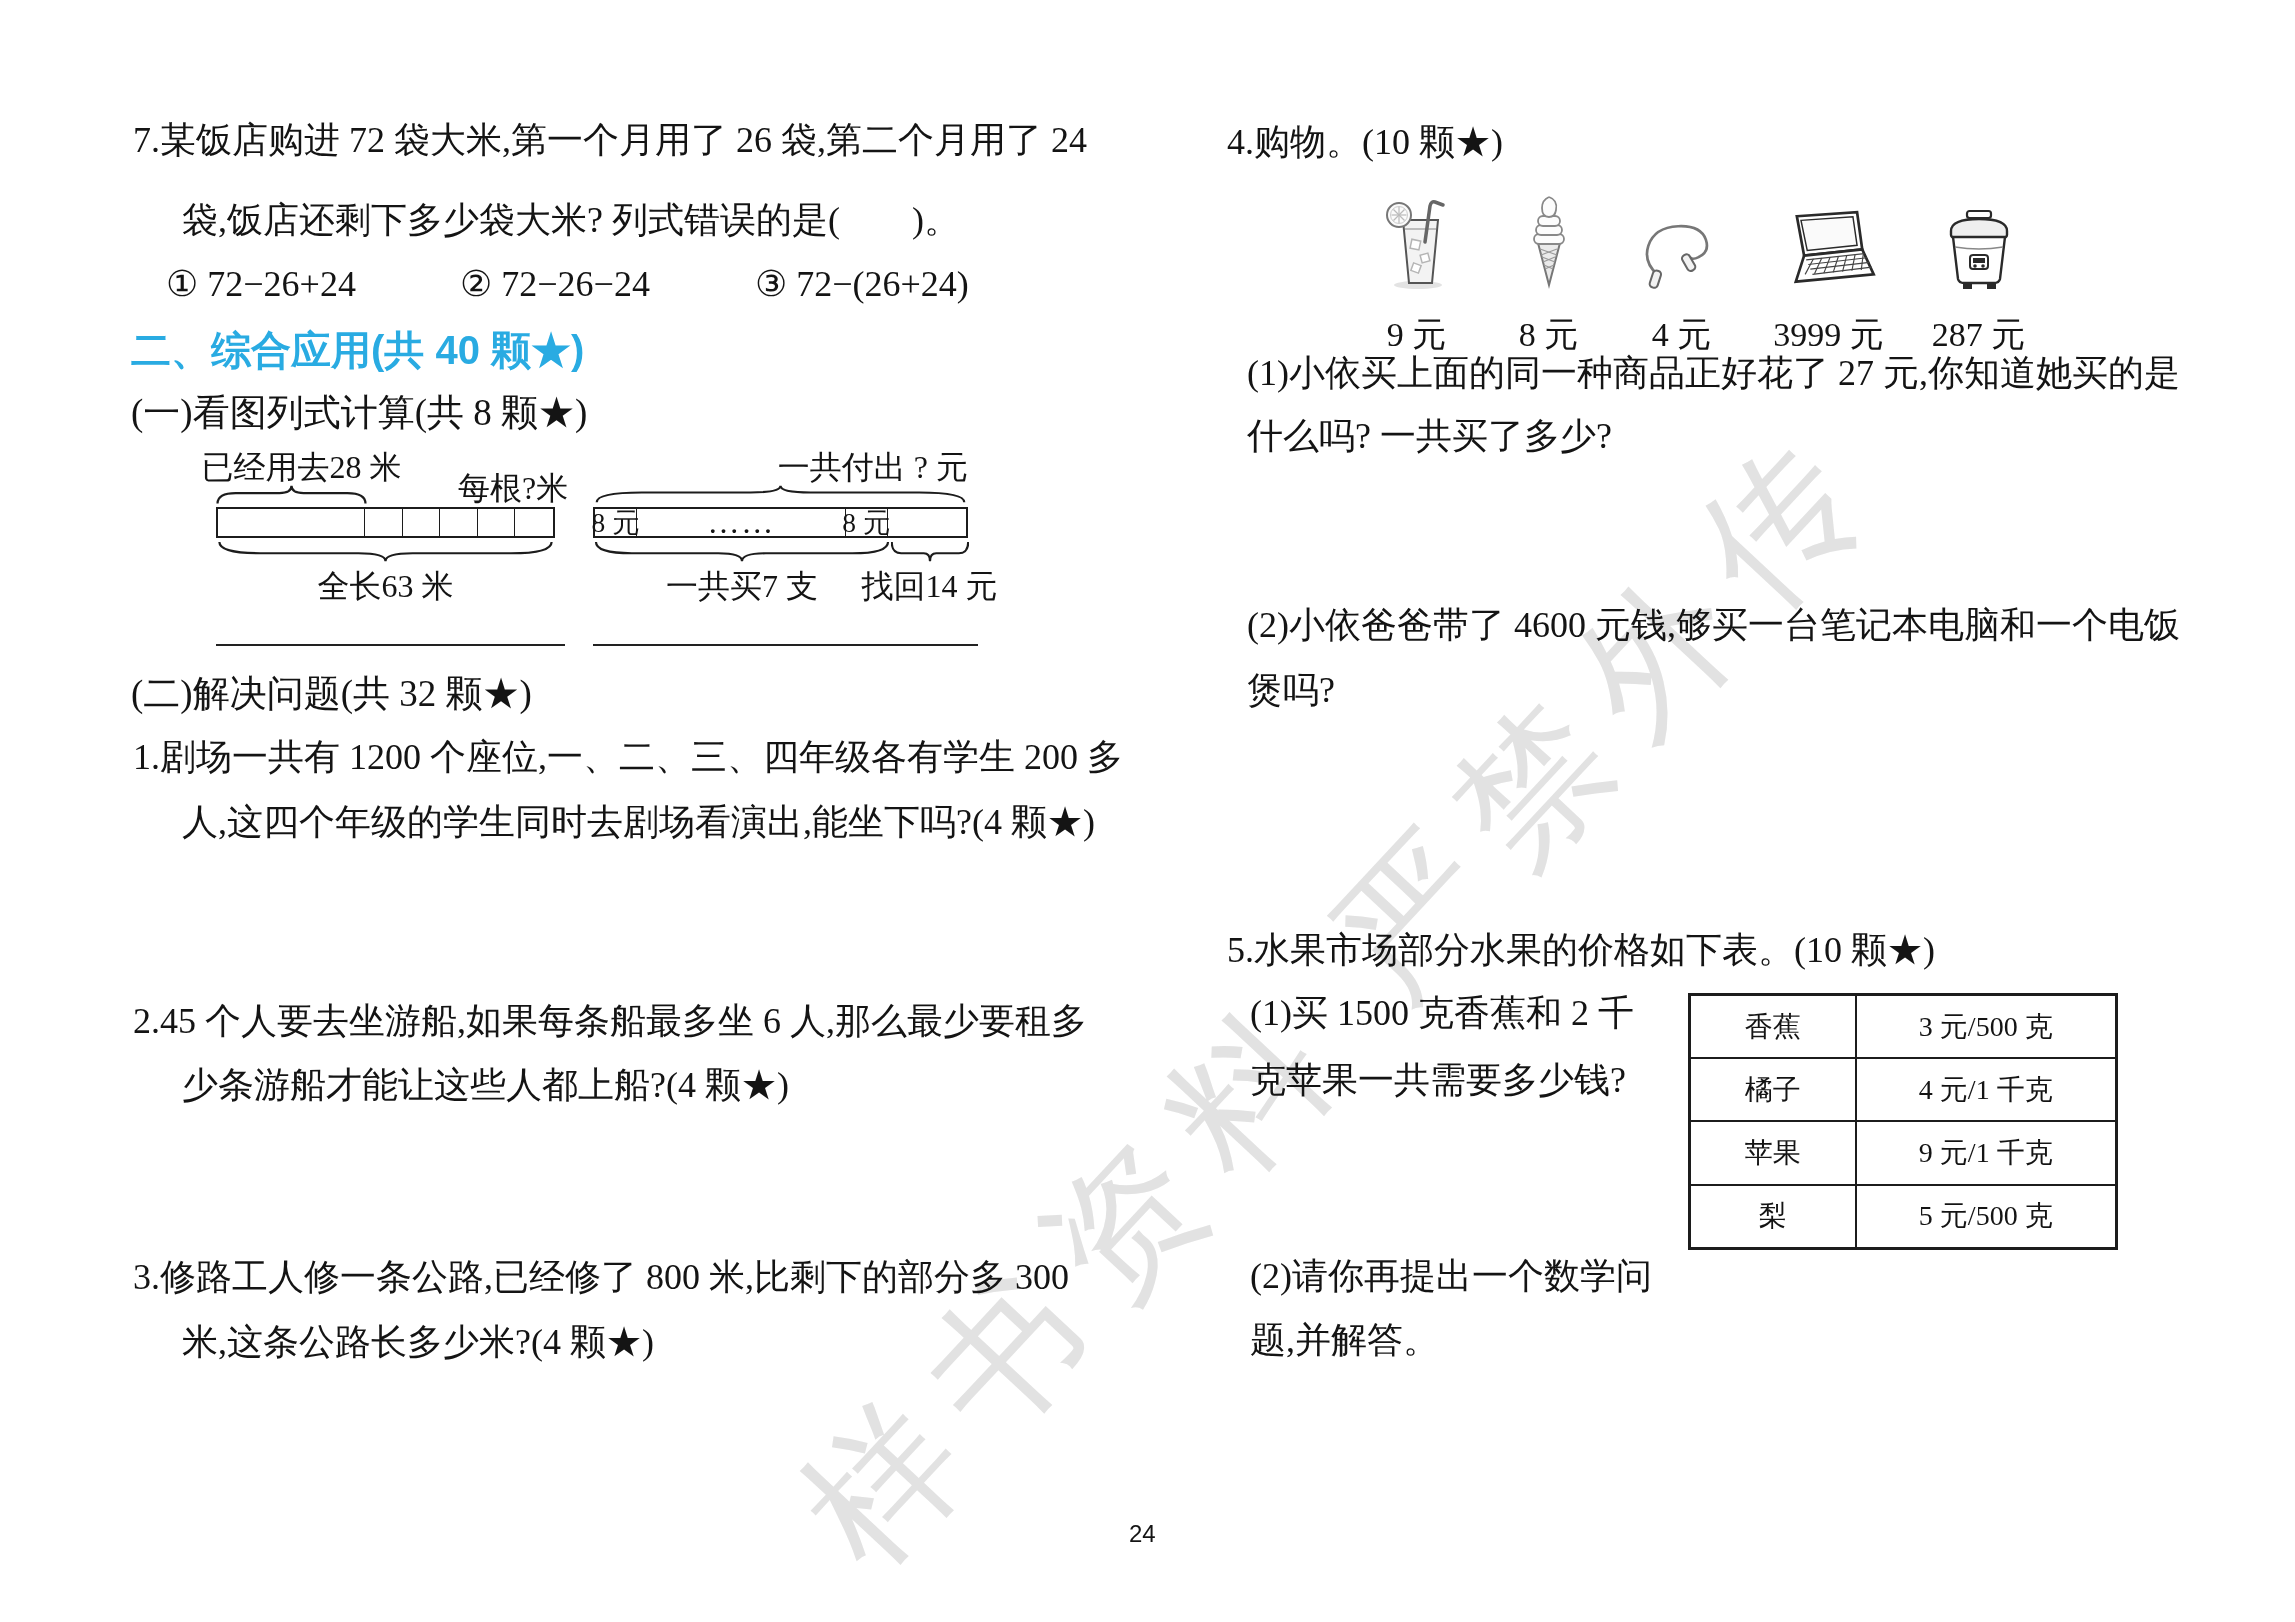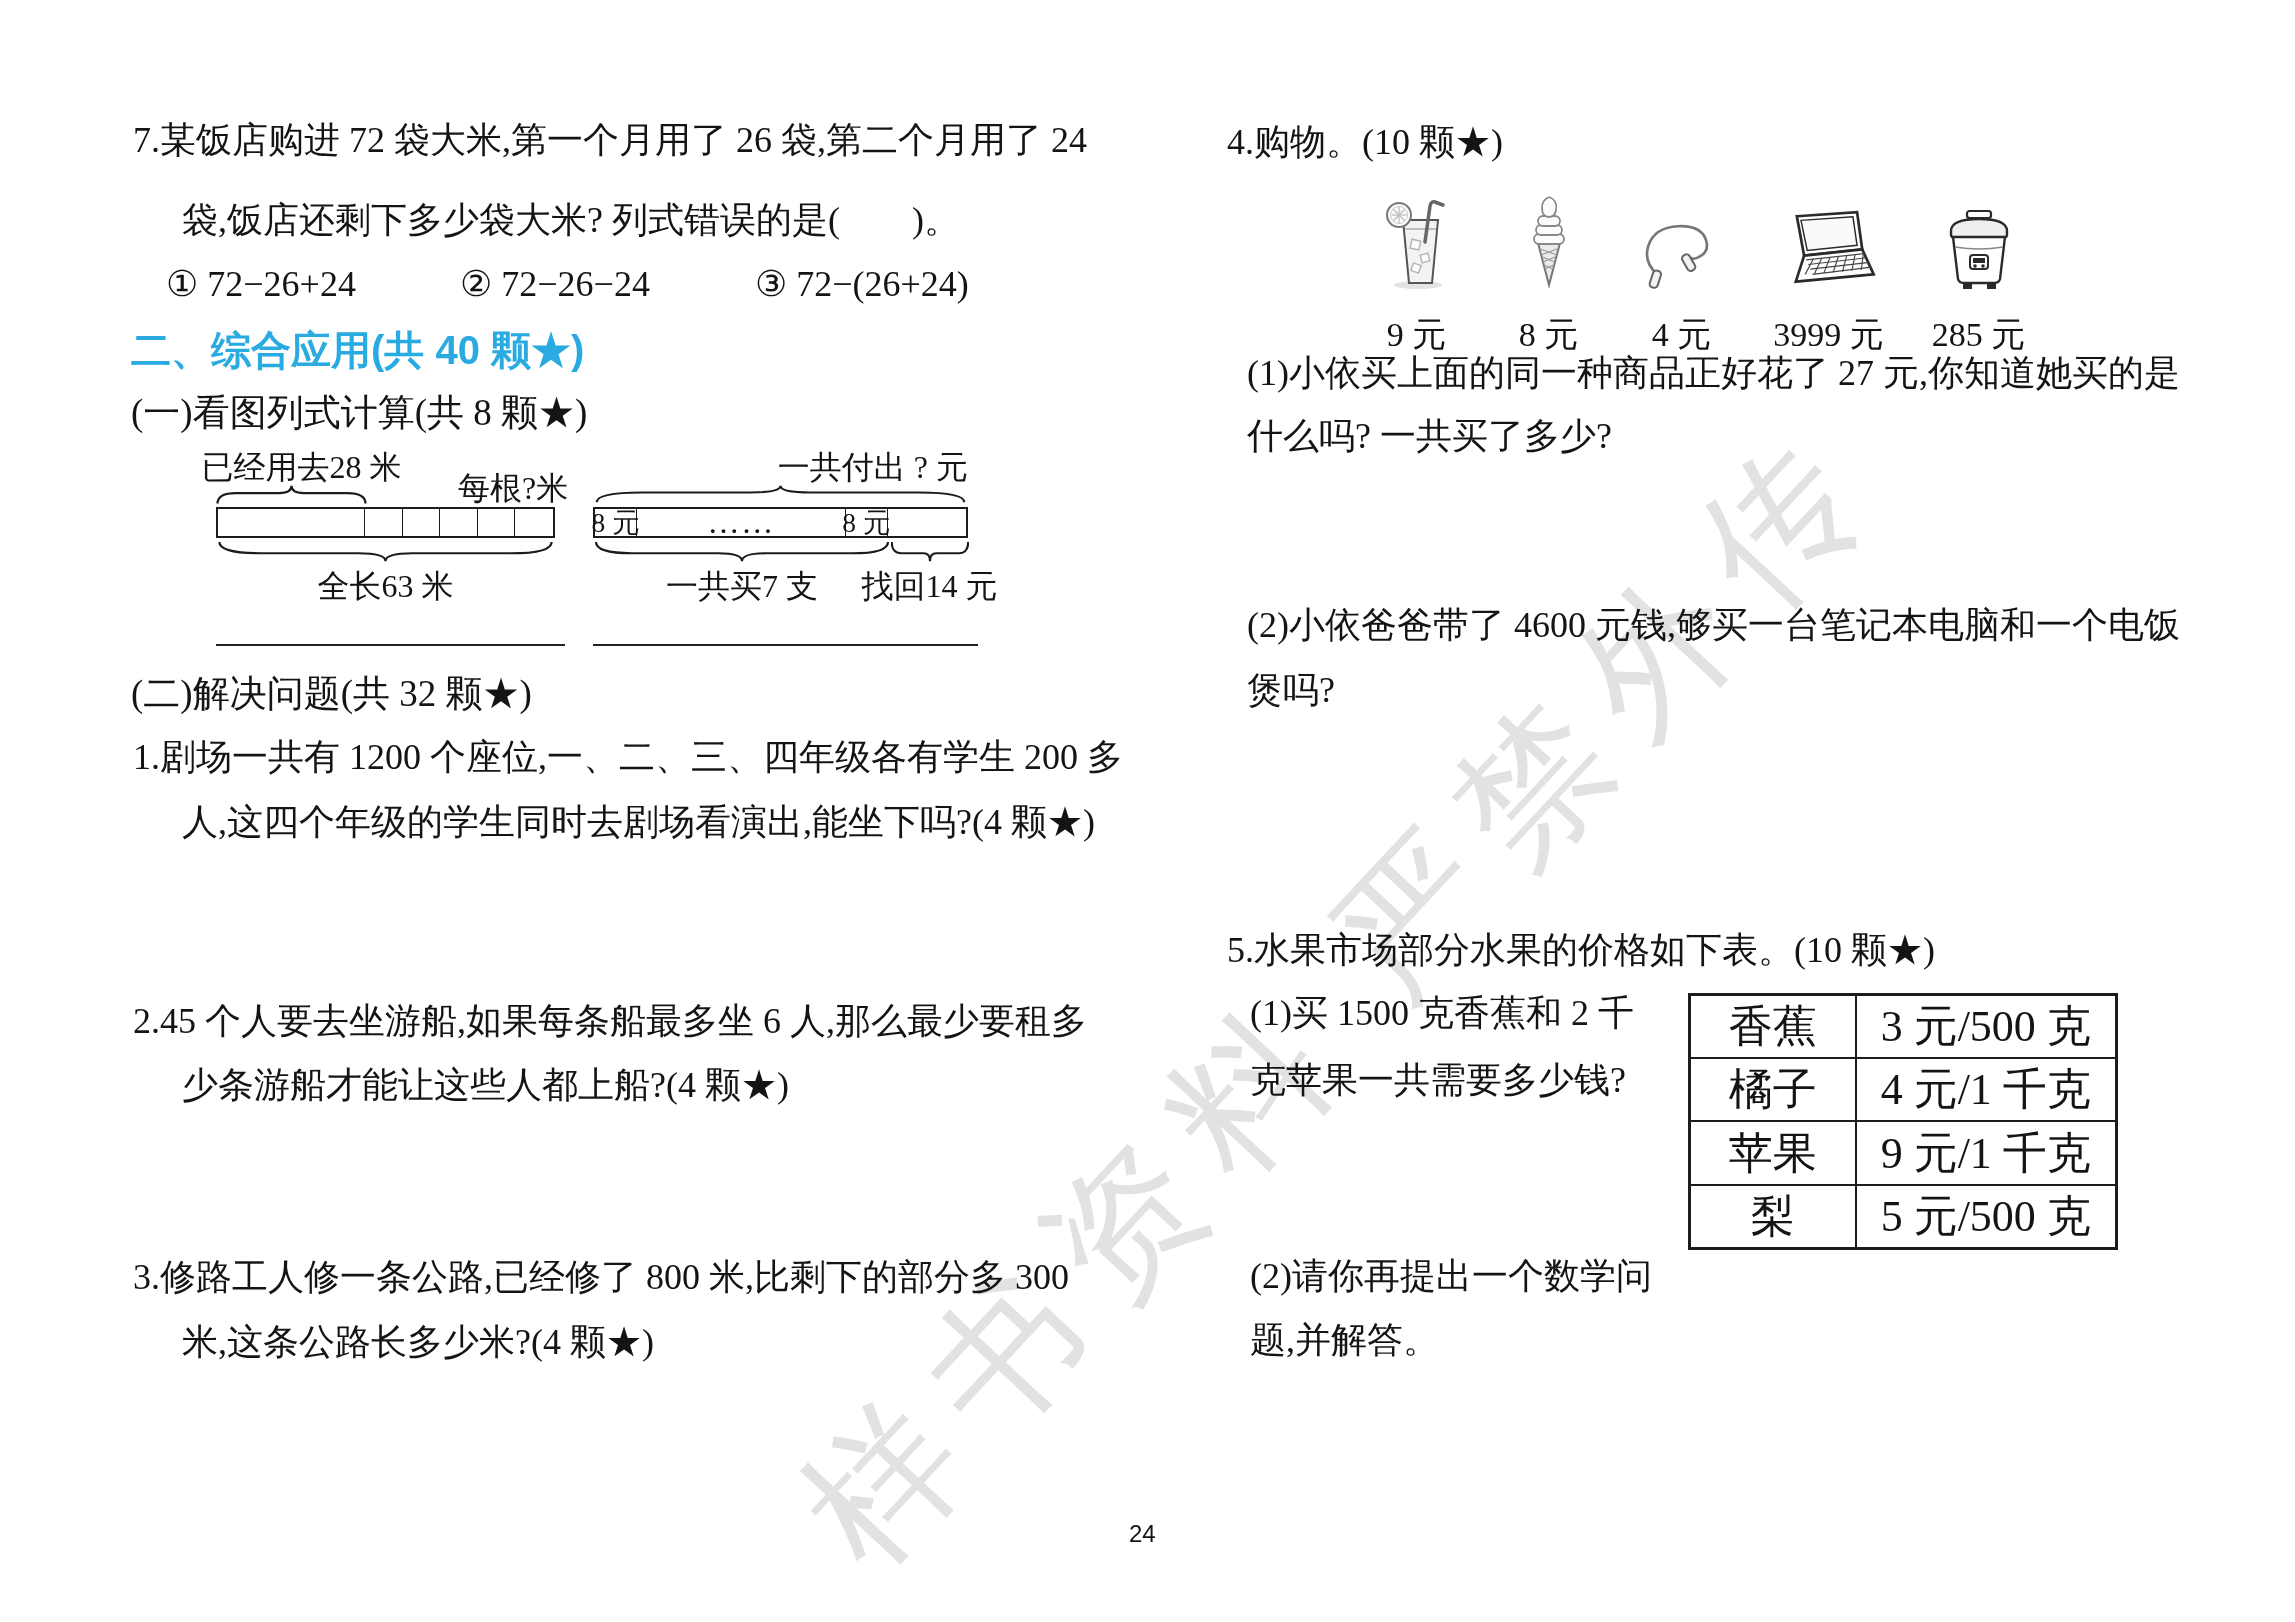--- a/index.html
+++ b/index.html
@@ -36,21 +36,21 @@
   .answer-line{position:absolute;height:0;border-top:2px solid #222;}
   .item{position:absolute;width:137px;text-align:center;}
   .item .iconbox{height:107px;display:flex;align-items:flex-end;justify-content:center;}
   .item .price{font-size:34px;margin-top:21px;text-align:center;}
   .fruit-table{
     position:absolute;border-collapse:collapse;table-layout:fixed;
     border:3.2px solid #1c1c1c;background:#fff;
   }
   .fruit-table td{
     border:2px solid #1c1c1c;text-align:center;vertical-align:middle;
-    font-size:44px;
+    font-size:28px;
   }
   .page-num{position:absolute;font-family:"Liberation Sans", sans-serif;font-size:24px;}
 </style>
 </head>
 <body>
 
 <div class="watermark">样书资料 严禁外传</div>
 
 <div class="txt" style="left:133px;top:119px">7.某饭店购进 72 袋大米,第一个月用了 26 袋,第二个月用了 24</div>
 <div class="txt" style="left:182px;top:199px">袋,饭店还剩下多少袋大米? 列式错误的是(　　)。</div>
@@ -201,21 +201,21 @@
       <path d="M16,30 L68,30 L63,72 Q62,76 57,76 L27,76 Q22,76 21,72 Z" fill="#fff" stroke="#2a2a2a" stroke-width="2.4"></path>
       <path d="M18,40 Q42,44 66,40" fill="none" stroke="#888" stroke-width="1.5"></path>
       <rect x="33" y="48" width="18" height="14" rx="3" fill="#fff" stroke="#2a2a2a" stroke-width="2"></rect>
       <rect x="36" y="51" width="12" height="5" fill="#2a2a2a"></rect>
       <circle cx="38" cy="59" r="1.8" fill="#2a2a2a"></circle>
       <circle cx="46" cy="59" r="1.8" fill="#2a2a2a"></circle>
       <rect x="26" y="76" width="9" height="6" fill="#2a2a2a"></rect>
       <rect x="50" y="76" width="9" height="6" fill="#2a2a2a"></rect>
     </svg>
   </div>
-  <div class="price">285 元</div>
+  <div class="price">287 元</div>
 </div>
 
 <div class="txt" style="left:1247px;top:352px">(1)小依买上面的同一种商品正好花了 27 元,你知道她买的是</div>
 <div class="txt" style="left:1247px;top:415px">什么吗? 一共买了多少?</div>
 <div class="txt" style="left:1247px;top:604px">(2)小依爸爸带了 4600 元钱,够买一台笔记本电脑和一个电饭</div>
 <div class="txt" style="left:1247px;top:669px">煲吗?</div>
 
 <div class="txt" style="left:1227px;top:929px">5.水果市场部分水果的价格如下表。(10 颗★)</div>
 <div class="txt" style="left:1250px;top:992px">(1)买 1500 克香蕉和 2 千</div>
 <div class="txt" style="left:1250px;top:1059px">克苹果一共需要多少钱?</div>

